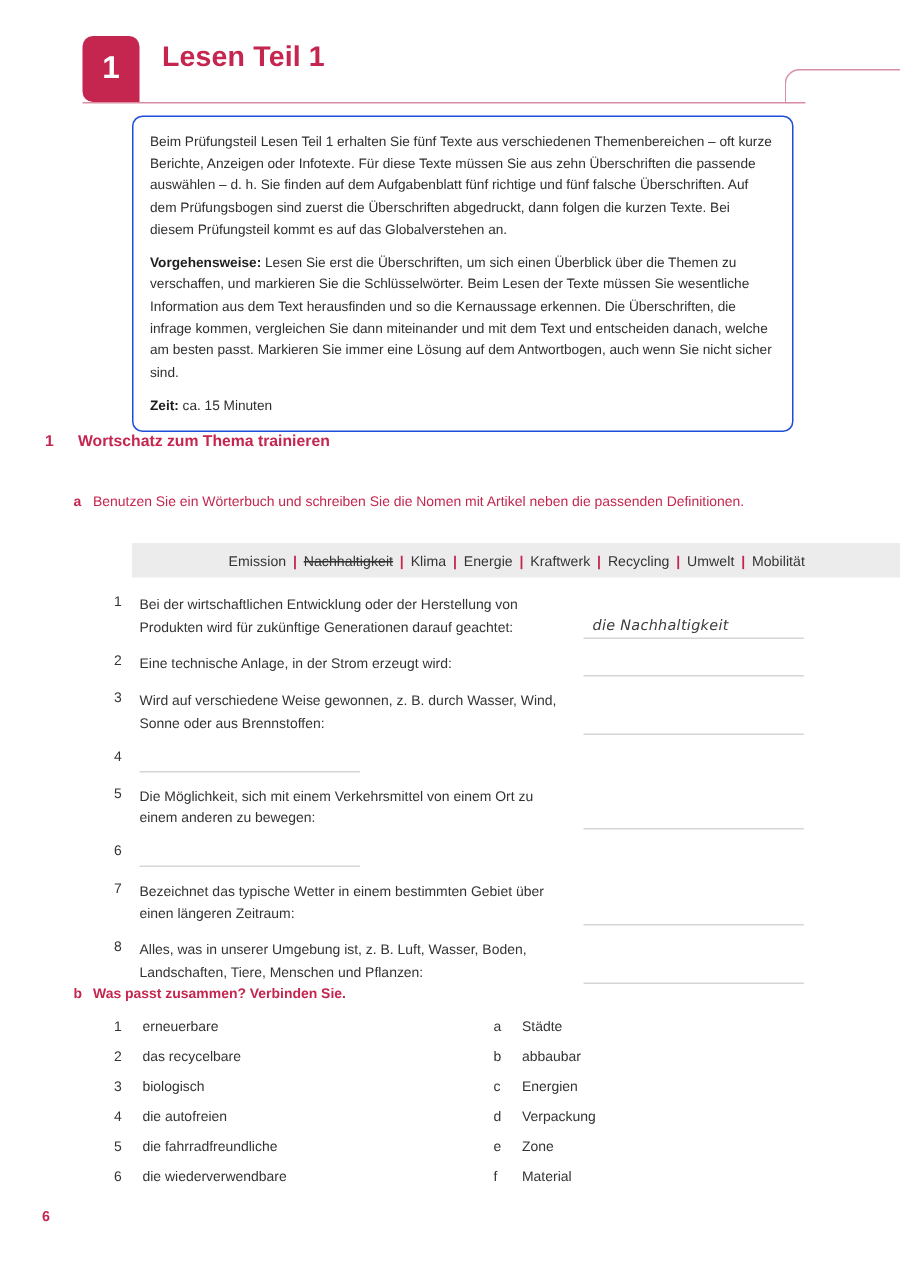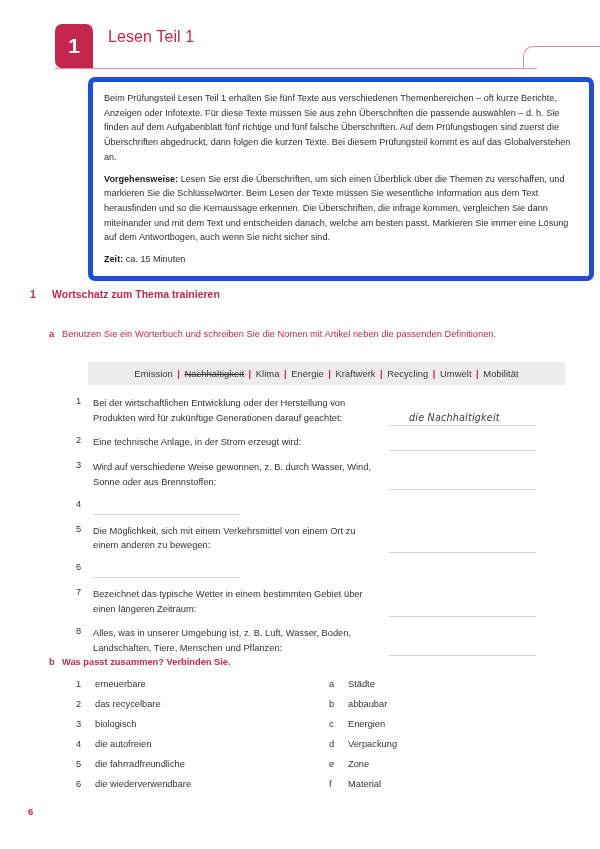--- a/index.html
+++ b/index.html
@@ -55,34 +55,34 @@
     font-weight: bold;
     display: flex;
     align-items: center;
     justify-content: center;
     letter-spacing: 0px;
   }
   .header-title {
     position: absolute;
     left: 108px;
     top: 4px;
-    font-size: 16px;
-    color: #c4264f;
-    font-weight: normal;
+    font-size: 19px;
+    color: #c4264f;
+    font-weight: bold;
     letter-spacing: 0.1px;
   }
 
   
   .infobox {
     position: absolute;
     left: 88px;
     top: 77px;
-    width: 506px;
+    width: 441px;
     box-sizing: border-box;
-    border: 5px solid #1d4ed8;
+    border: 1px solid #1d4ed8;
     border-radius: 7px;
     padding: 9px 12px 9px 11px;
     font-size: 9.1px;
     line-height: 1.62;
     color: #2f2f2f;
     background: #ffffff;
   }
   .infobox p {
     margin: 0 0 7px 0;
     text-align: left;
@@ -117,21 +117,21 @@
     left: -13px;
     top: 0;
     font-weight: bold;
   }
 
   
   .wordbank {
     position: absolute;
     left: 88px;
     top: 362px;
-    width: 477px;
+    width: 513px;
     box-sizing: border-box;
     background: #ececec;
     padding: 6px 12px;
     font-size: 9.4px;
     color: #333333;
     text-align: center;
     letter-spacing: 0.05px;
   }
   .wordbank .sep {
     color: #c4264f;
@@ -180,21 +180,20 @@
   .defrow .dans .hand {
     position: absolute;
     left: 6px;
     bottom: 2px;
     font-family: "DejaVu Sans", sans-serif;
     font-style: italic;
     font-size: 9.6px;
     color: #3c3c3c;
     white-space: nowrap;
     letter-spacing: 0.2px;
-    margin-left: 14px;
   }
 
   
   .task-b {
     position: absolute;
     left: 62px;
     top: 657px;
     width: 470px;
     font-size: 9.3px;
     color: #c4264f;

